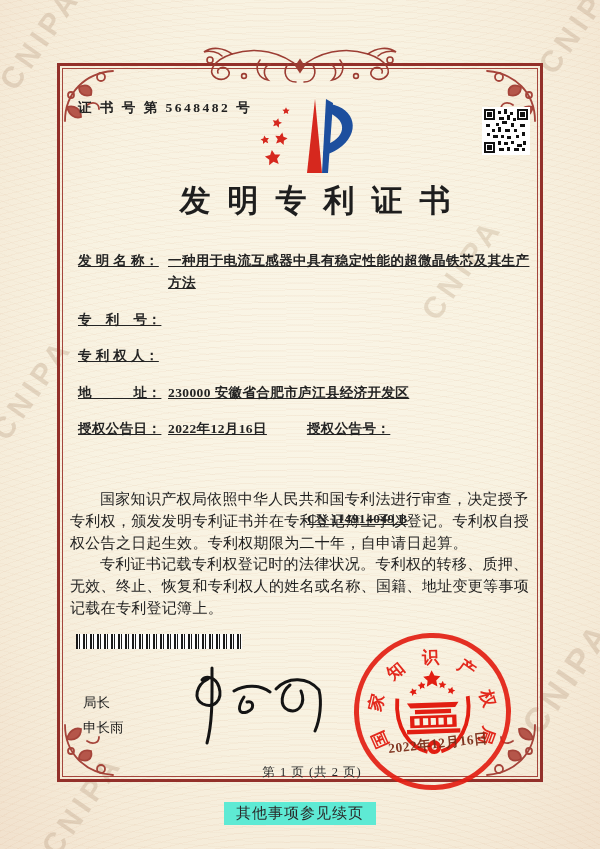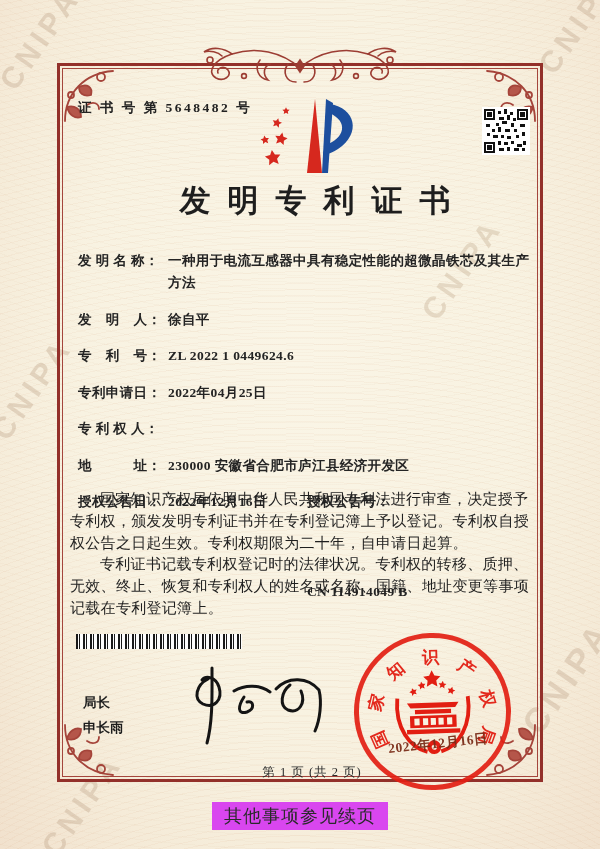--- a/index.html
+++ b/index.html
@@ -47,42 +47,42 @@
   .qr{ position:absolute; left:482px; top:107px; width:48px; height:48px; background:#fff; padding:2px; }
   .qr svg{ width:44px; height:44px; display:block; }
 
   .title{
     position:absolute; left:15px; top:180px; width:100%; text-align:center;
     font-size:31px; font-weight:bold; letter-spacing:17px; padding-left:17px; color:#1e1e1e;
   }
 
   .fields{ position:absolute; left:78px; top:250px; width:462px; }
   .field-row{ display:flex; margin-bottom:14.5px; font-size:13.5px; font-weight:bold;
-    line-height:22px; color:#242424; letter-spacing:0.4px; }
+    line-height:22px; color:#242424; letter-spacing:0.4px;text-decoration:underline; }
   .field-label{ flex:0 0 90px; white-space:nowrap; }
   .field-value{ flex:1; }
   .inline-pair{ margin-left:40px; display:flex;flex-direction:column; }
 
   .paragraphs{ position:absolute; left:70px; top:489px; width:462px;
     font-size:15px; line-height:21.8px; color:#1f1f1f; letter-spacing:0.3px; }
   .paragraphs p{ text-indent:2em; font-weight:500; }
 
   .barcode{
     position:absolute; left:76px; top:634px; width:166px; height:15px;
     background:
       repeating-linear-gradient(90deg,
         #191919 0 2px, #fdfdfd 2px 3px,
         #191919 3px 4px, #fdfdfd 4px 7px,
         #191919 7px 9px, #fdfdfd 9px 10px,
         #191919 10px 11px, #fdfdfd 11px 14px);
   }
 
   .director{ position:absolute; left:83px; top:690px;
     font-family:"Liberation Sans","DejaVu Sans",sans-serif;
-    font-size:13.5px; font-weight:bold; line-height:25px; color:#1c1c1c; }
+    font-size:13.5px; font-weight:normal; line-height:25px; color:#1c1c1c; }
   .signature{ position:absolute; left:178px; top:665px; width:150px; height:82px; }
 
   .seal{
     position:absolute; left:354px; top:633px; width:157px; height:157px;
     border-radius:50%; border:5px solid rgba(226,30,18,0.92);
     transform:rotate(-2deg);
   }
   .seal-arc{ position:absolute; inset:0; }
   .seal-arc span{
     position:absolute; font-size:17px; font-weight:bold; color:rgba(226,30,18,0.95);
@@ -91,22 +91,22 @@
   .seal-emblem{ position:absolute; left:31px; top:24px; width:86px; height:100px; }
   .seal-date{
     position:absolute; left:-8px; top:97px; width:172px; text-align:center;
     font-size:13.5px; font-weight:bold; color:rgba(122,44,24,0.95);
     transform:rotate(-4deg); letter-spacing:0.5px;
   }
 
   .page-info{ position:absolute; left:0; top:764px; width:100%; text-align:center;
     font-size:12.5px; letter-spacing:1px; color:#2a2a2a;padding-left:24px; }
   .footer-note{ position:absolute; left:0; top:802px; width:100%; text-align:center; }
-  .footer-note span{ display:inline-block; background:#d946ef; padding:2px 12px;
-    font-size:18px; letter-spacing:1px; color:#2a2a2a; }
+  .footer-note span{ display:inline-block; background:#5eead4; padding:2px 12px;
+    font-size:15px; letter-spacing:1px; color:#2a2a2a; }
 </style>
 </head>
 <body>
 
 <div class="texture"></div>
 
 <div class="watermark wm1">CNIPA</div>
 <div class="watermark wm2">CNIPA</div>
 <div class="watermark wm3">CNIPA</div>
 <div class="watermark wm4">CNIPA</div>
@@ -246,30 +246,21 @@
 </div>
 
 <div class="title">发明专利证书</div>
 
 <div class="fields">
   <div class="field-row">
     <span class="field-label">发 明 名 称：</span>
     <span class="field-value">一种用于电流互感器中具有稳定性能的超微晶铁芯及其生产方法</span>
   </div>
   <div class="field-row">
-    <span class="field-label">发　明　人：</span>
-    <span class="field-value">徐自平</span>
-  </div>
-  <div class="field-row">
     <span class="field-label">专　利　号：</span>
-    <span class="field-value">ZL 2022 1 0449624.6</span>
-  </div>
-  <div class="field-row">
-    <span class="field-label">专利申请日：</span>
-    <span class="field-value">2022年04月25日</span>
   </div>
   <div class="field-row">
     <span class="field-label">专 利 权 人：</span>
   </div>
   <div class="field-row">
     <span class="field-label">地　　　址：</span>
     <span class="field-value">230000 安徽省合肥市庐江县经济开发区</span>
   </div>
   <div class="field-row">
     <span class="field-label">授权公告日：</span>

